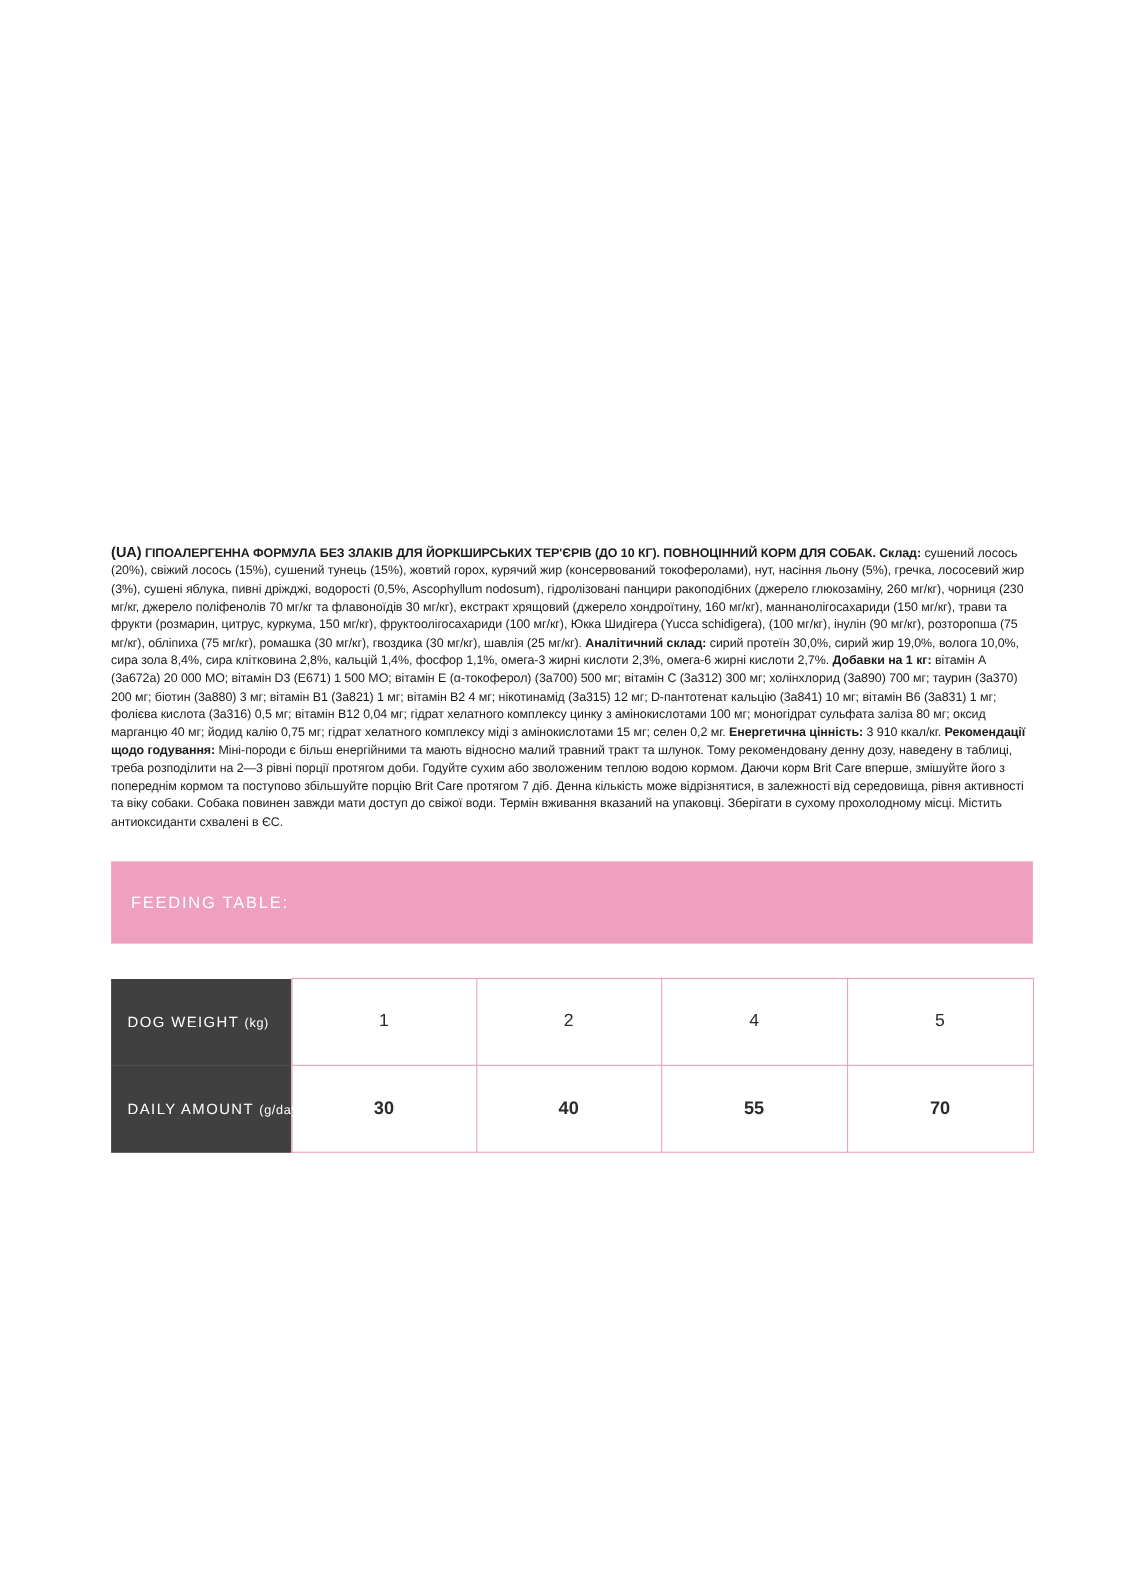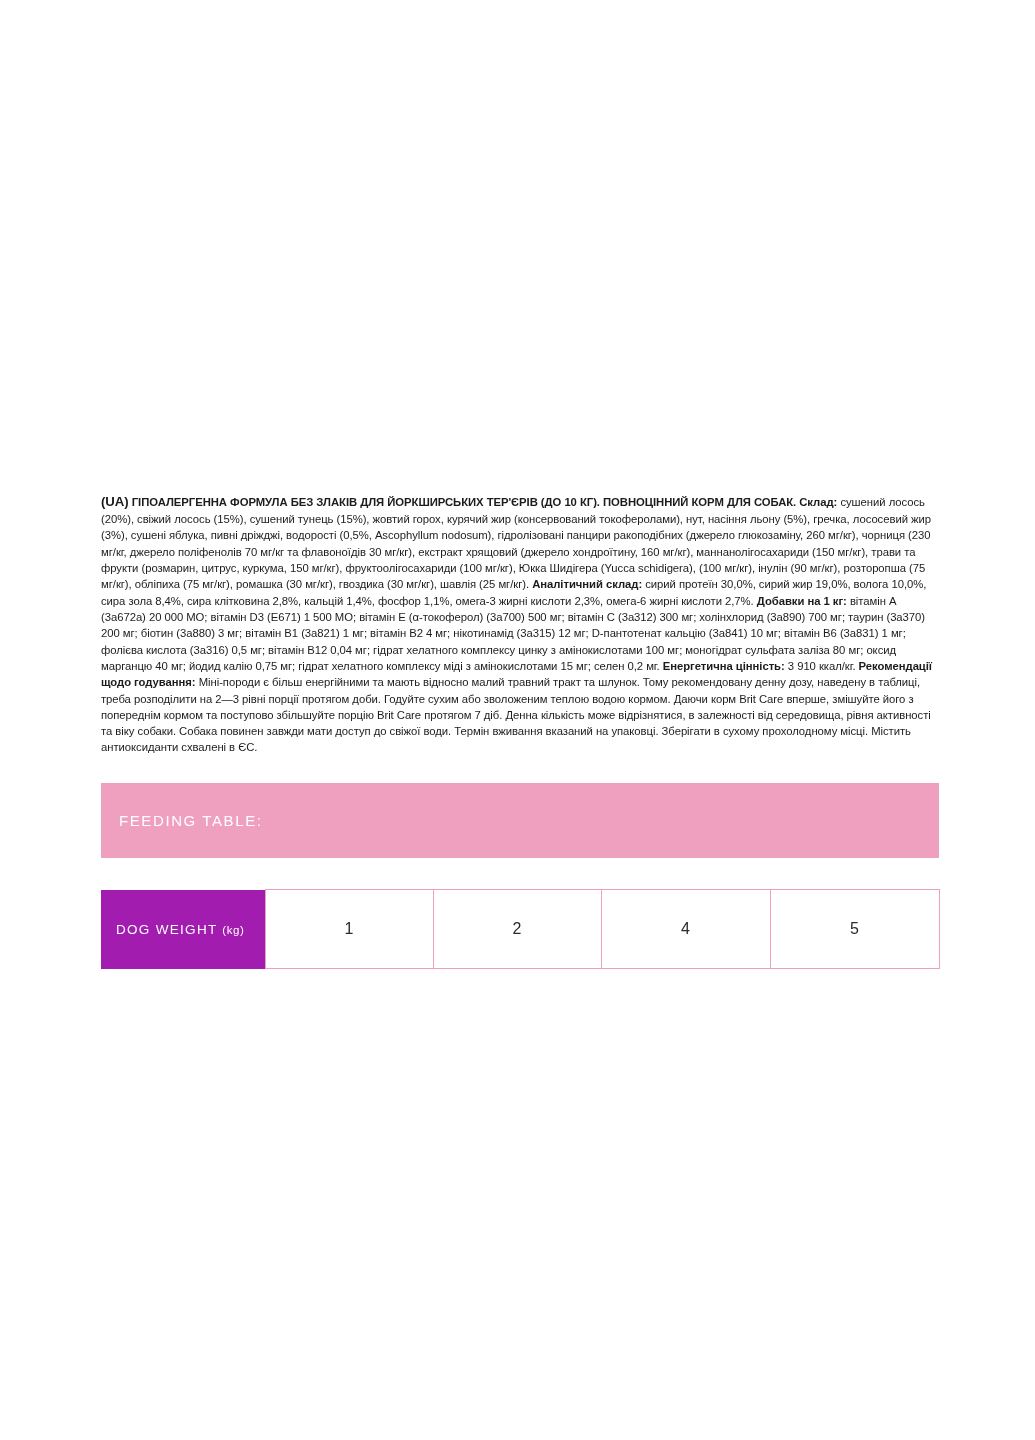--- a/index.html
+++ b/index.html
@@ -63,21 +63,21 @@
     height: 45px;
     color: #ffffff;
     font-size: 15px;
     letter-spacing: 1.6px;
     font-weight: normal;
     padding-left: 18px;
     vertical-align: middle;
     font-family: "Liberation Sans", sans-serif;
   }
   .ft-label {
-    background: #a21caf;
+    background: #404040;
     color: #ffffff;
     height: 48px;
     font-size: 13.5px;
     letter-spacing: 1.3px;
     padding-left: 18px;
     vertical-align: middle;
     white-space: nowrap;
   }
   .ft-label .unit {
     font-size: 11.5px;
@@ -136,16 +136,23 @@
       <tr>
         <td colspan="5" class="ft-spacer"></td>
       </tr>
       <tr>
         <td class="ft-label"><span>DOG WEIGHT</span> <span class="unit">(kg)</span></td>
         <td class="ft-cell">1</td>
         <td class="ft-cell">2</td>
         <td class="ft-cell">4</td>
         <td class="ft-cell">5</td>
       </tr>
+      <tr>
+        <td class="ft-label"><span>DAILY AMOUNT</span> <span class="unit">(g/day)</span></td>
+        <td class="ft-cell val">30</td>
+        <td class="ft-cell val">40</td>
+        <td class="ft-cell val">55</td>
+        <td class="ft-cell val">70</td>
+      </tr>
     </tbody>
   </table>
 
 </div>
 
 </body></html>

